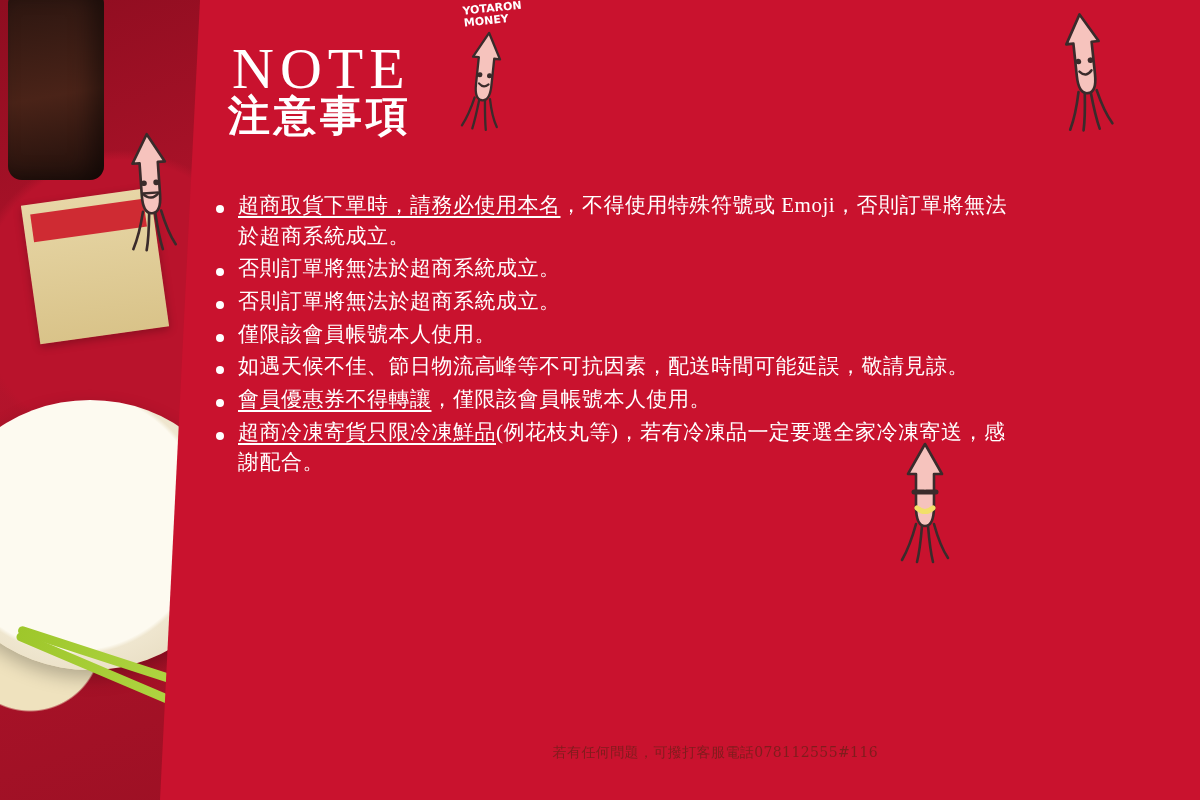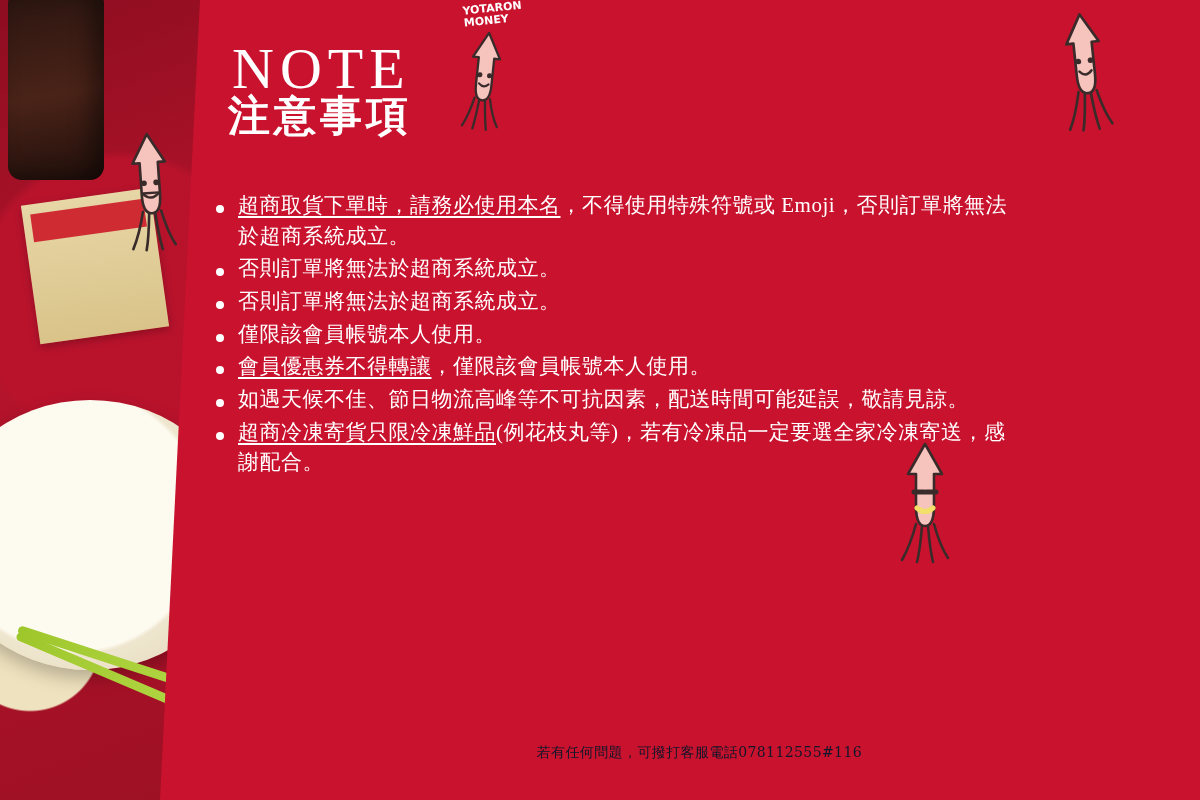--- a/index.html
+++ b/index.html
@@ -197,24 +197,24 @@
     border-radius: 50%;
     background: #ffffff;
   }
   .note-item .u {
     text-decoration: underline;
     text-underline-offset: 4px;
   }
 
   .contact {
     position: absolute;
-    right: 338px; top: 742px;
+    right: 322px; top: 742px;
     width: 340px;
     text-align: right;
-    color: #0f172a;
+    color: #7f1d1d;
     font-family: "DejaVu Serif", serif;
     font-size: 14px;
     line-height: 1.55;
     letter-spacing: .4px;
   }
 
   
   .squid { position: absolute; }
   .squid svg { display: block; overflow: visible; }
 
@@ -331,22 +331,22 @@
         <path d="M24 52 h10 M36 52 h10" stroke="#3a2b2b" stroke-width="5" stroke-linecap="round"></path>
         <path d="M27 68 q8 7 16 0" stroke="#f2e06a" stroke-width="5" fill="none" stroke-linecap="round"></path>
       </svg>
     </div>
 
     <ul class="notes">
       <li class="note-item"><span class="u">超商取貨下單時，請務必使用本名</span><span>，不得使用特殊符號或 Emoji，否則訂單將無法於超商系統成立。</span></li>
       <li class="note-item"><span class="u"></span><span>否則訂單將無法於超商系統成立。</span></li>
       <li class="note-item"><span class="u"></span><span>否則訂單將無法於超商系統成立。</span></li>
       <li class="note-item"><span class="u"></span><span>僅限該會員帳號本人使用。</span></li>
+      <li class="note-item"><span class="u"></span><span>如遇天候不佳、節日物流高峰等不可抗因素，配送時間可能延誤，敬請見諒。</span></li>
       <li class="note-item"><span class="u">會員優惠券不得轉讓</span><span>，僅限該會員帳號本人使用。</span></li>
-      <li class="note-item"><span class="u"></span><span>如遇天候不佳、節日物流高峰等不可抗因素，配送時間可能延誤，敬請見諒。</span></li>
       <li class="note-item"><span class="u">超商冷凍寄貨只限冷凍鮮品</span><span>(例花枝丸等)，若有冷凍品一定要選全家冷凍寄送，感謝配合。</span></li>
     </ul>
 
     <div class="contact">
       <div>若有任何問題，可撥打客服電話078112555#116</div>
     </div>
 
   </div>
 </div>
 

